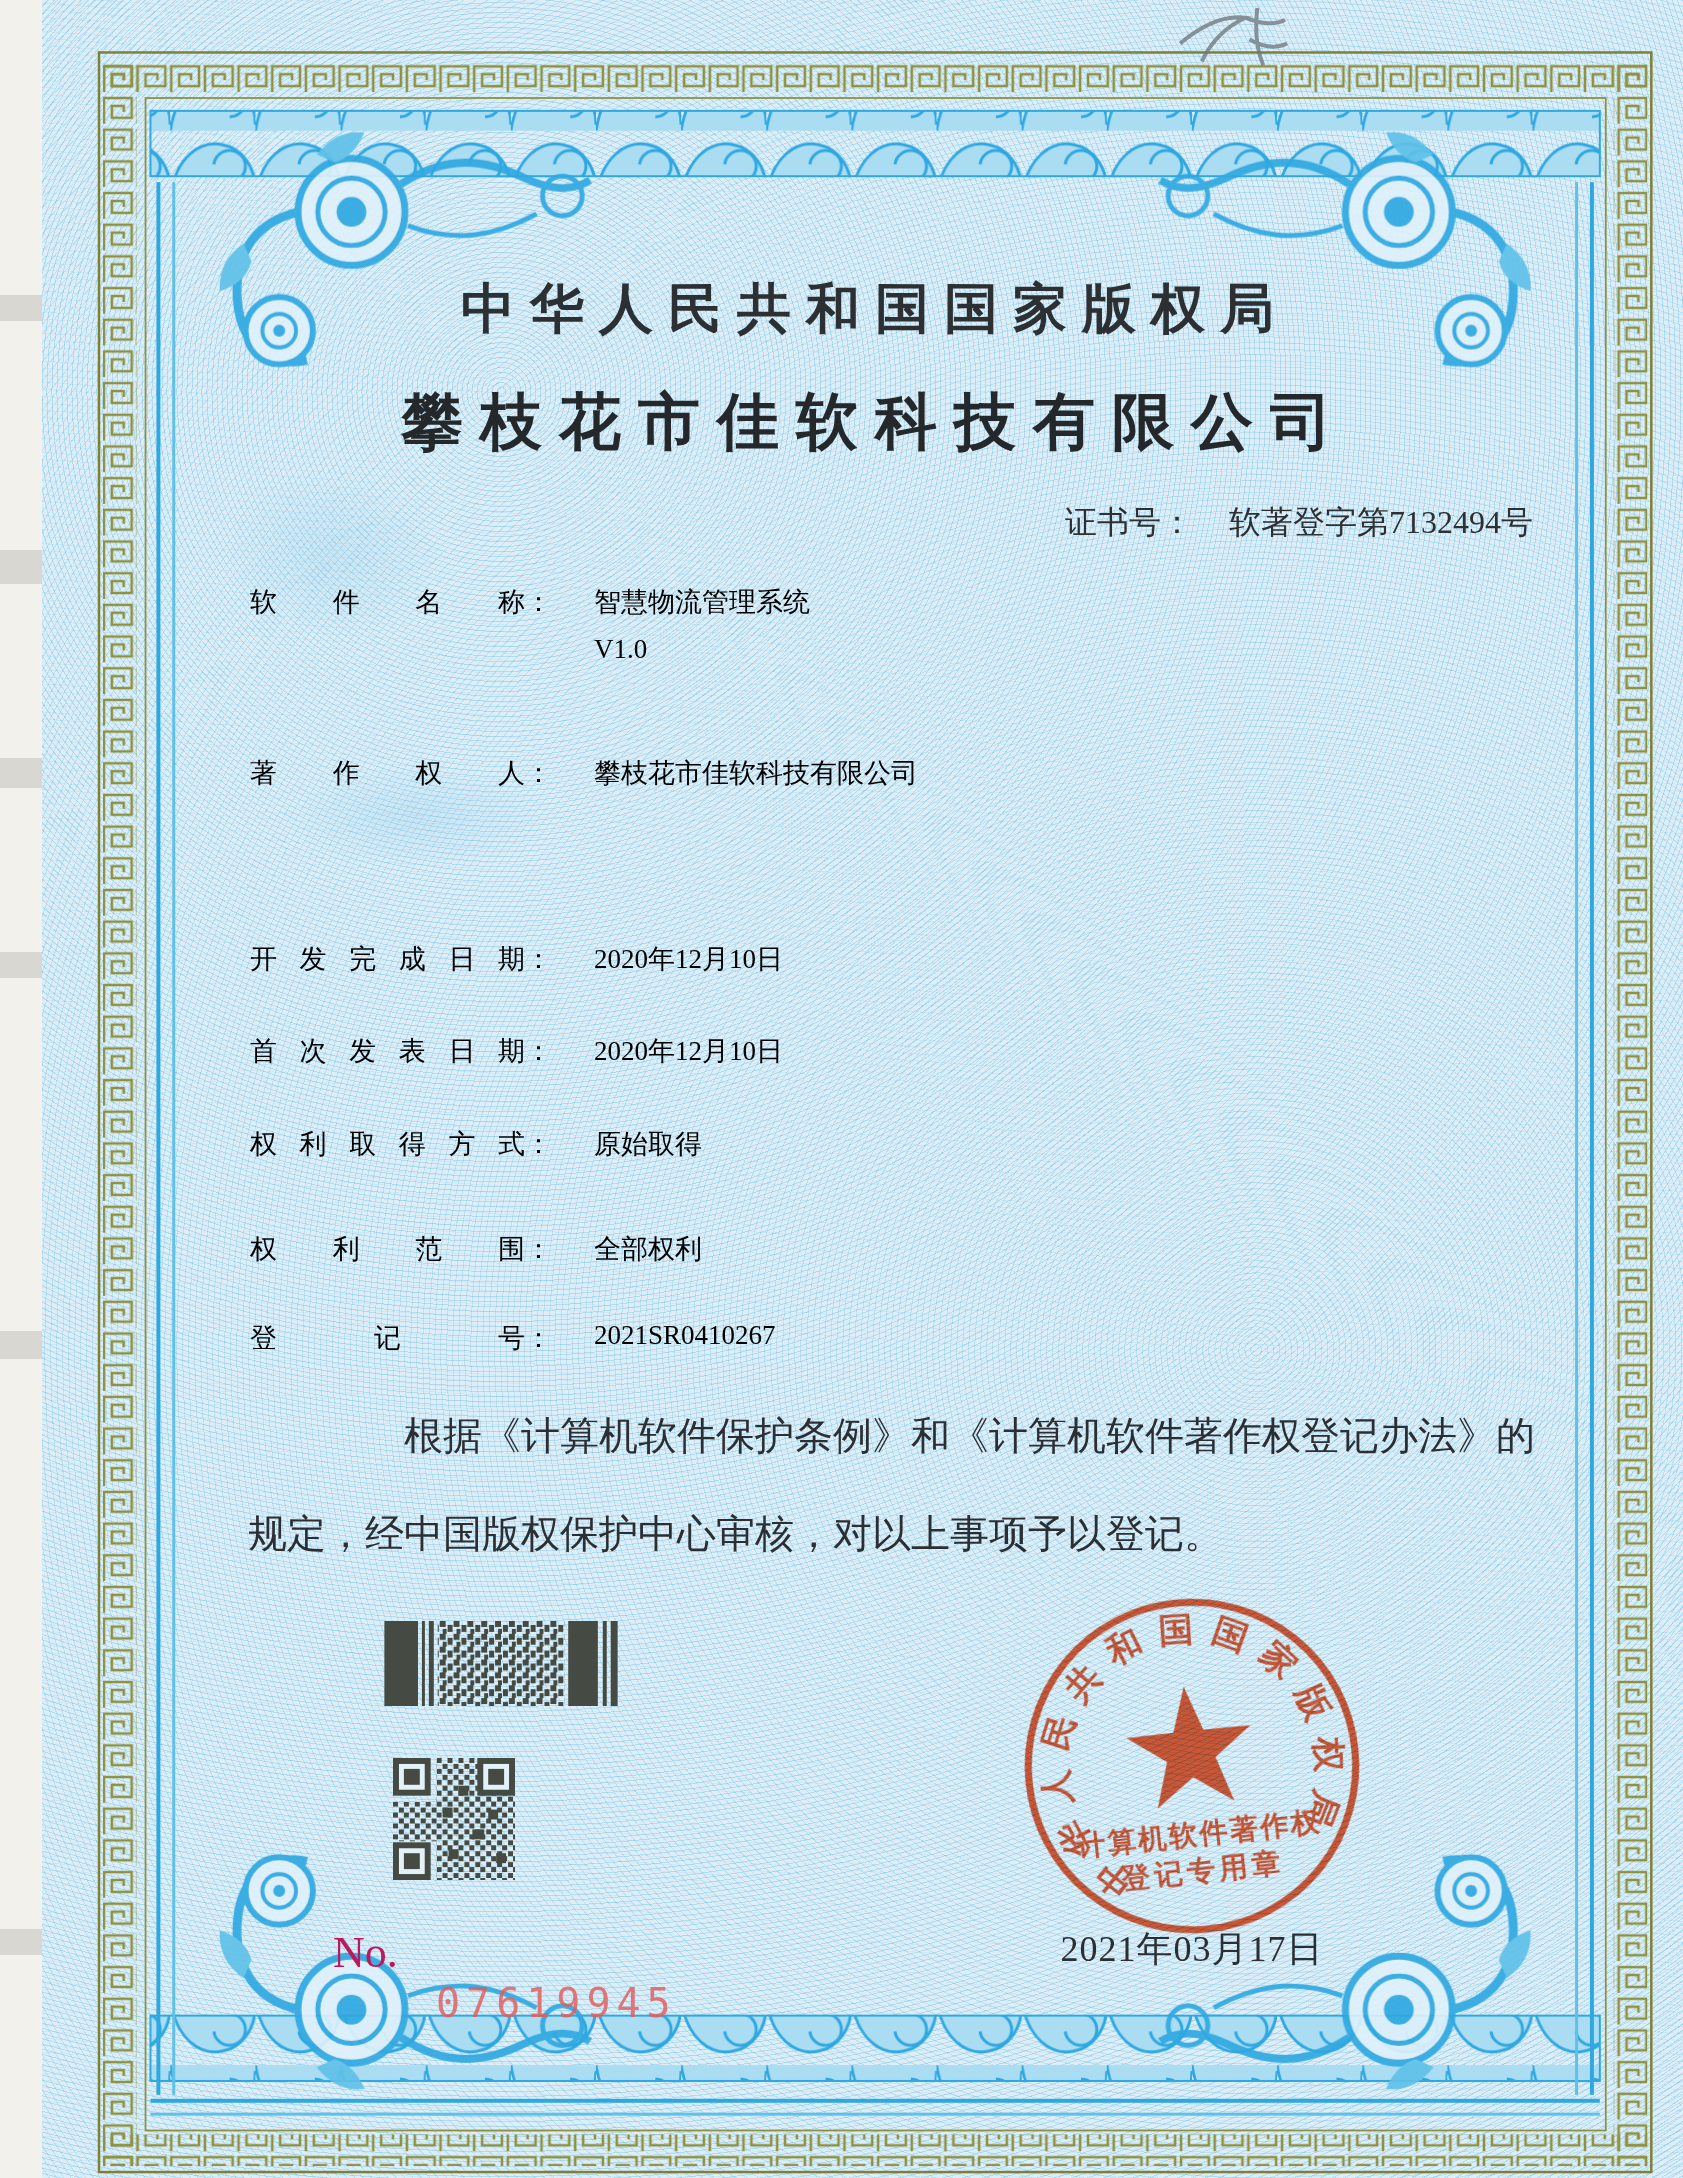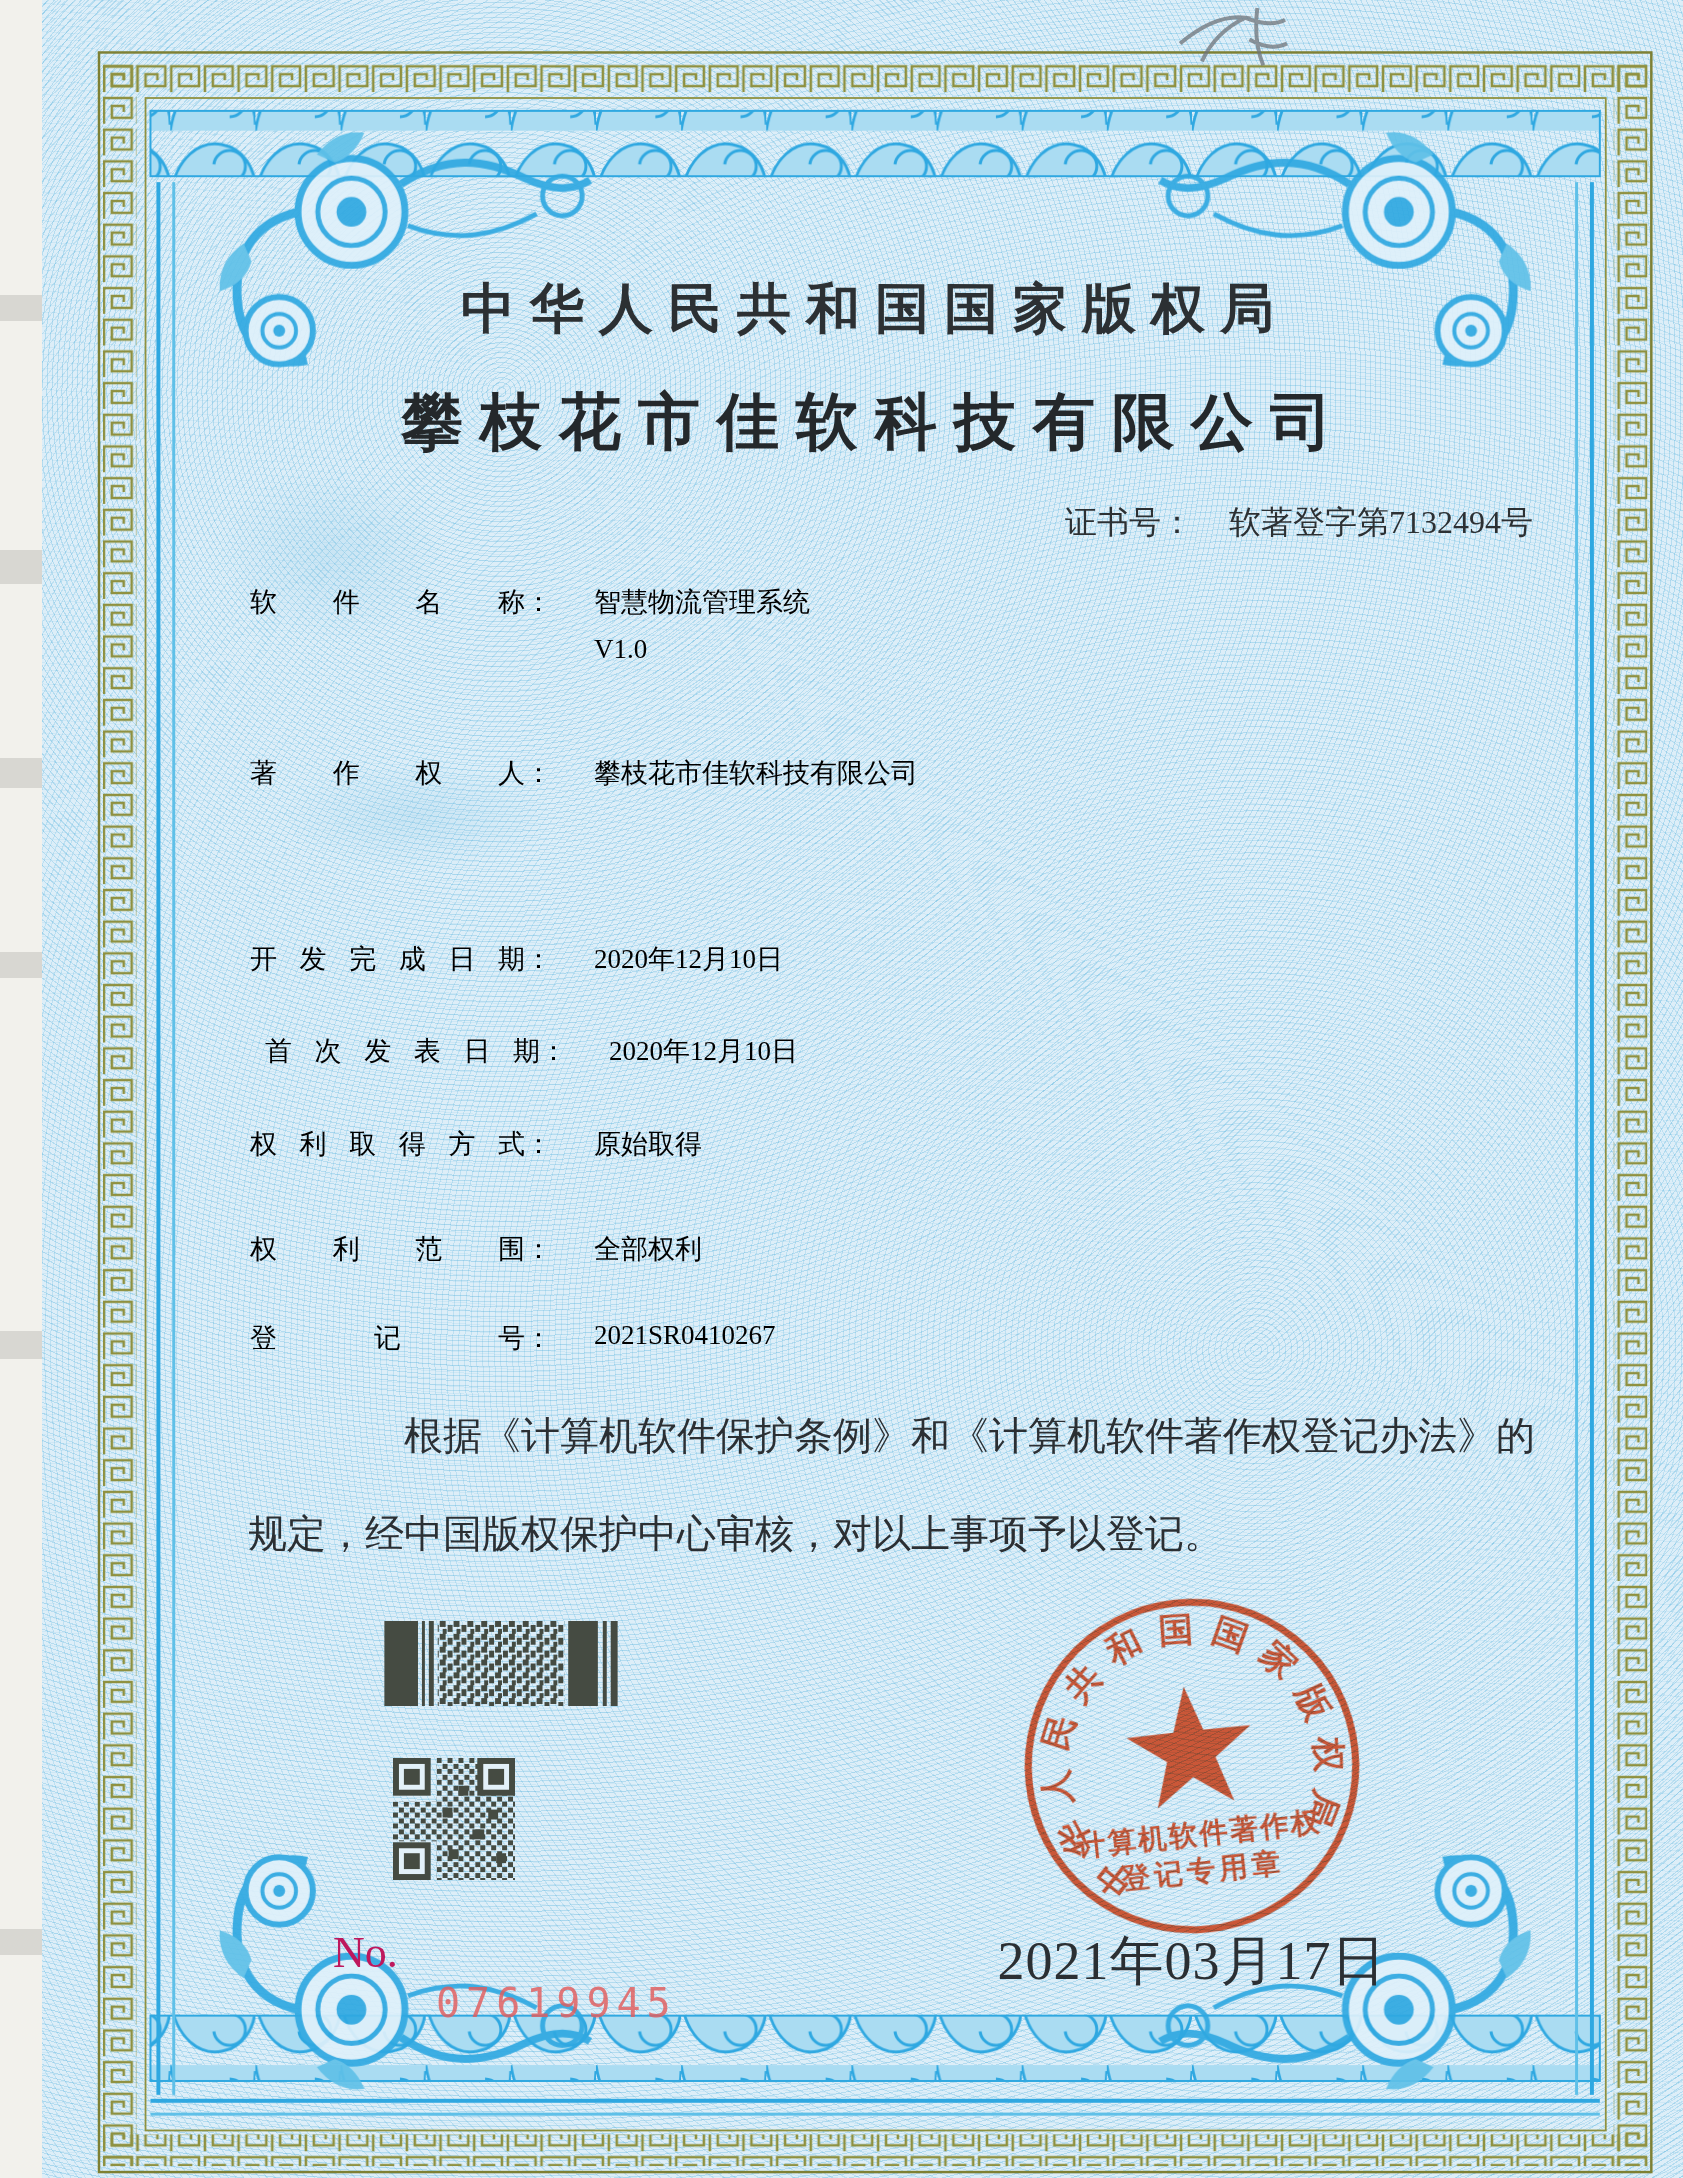--- a/index.html
+++ b/index.html
@@ -30,21 +30,21 @@
   .certno .gap{display:inline-block;width:36px;}
   .row{position:absolute;left:250px;height:50px;font-size:27px;color:#000000;}
   .row .lbl{display:inline-block;width:275px;text-align:justify;text-align-last:justify;}
   .row .val{position:absolute;left:344px;top:0;white-space:nowrap;}
   .statement{position:absolute;left:248px;top:1406px;width:1287px;font-size:39px;color:#2b2f33;}
   .statement .ln{height:98px;line-height:59px;white-space:nowrap;}
   .statement .ln.first{padding-left:77px;text-align:right;}
   .serial-label{top:1927px;left:333px;font-size:44px;color:#be185d;}
   .serial-value{top:1935px;left:436px;font-size:40px;letter-spacing:6px;color:rgba(226,92,92,.82);
     font-family:"DejaVu Sans Mono","Liberation Mono",monospace;margin-top:45px;}
-  .issue-date{top:1925px;left:1192px;font-size:54px;letter-spacing:1px;color:#2b2f33;}
+  .issue-date{top:1925px;left:1192px;font-size:36px;letter-spacing:1px;color:#2b2f33;}
   .seal-wrap{position:absolute;left:1018px;top:1592px;width:348px;height:348px;
     mix-blend-mode:multiply;transform:rotate(-6deg);}
   .barcode-wrap{position:absolute;left:384px;top:1621px;width:234px;height:85px;}
   .qr-wrap{position:absolute;left:393px;top:1758px;width:122px;height:122px;}
   .ghost{position:absolute;border-radius:50%;opacity:.45;
     background:radial-gradient(closest-side,rgba(140,200,230,.55),rgba(140,200,230,0));}
 </style>
 </head>
 <body>
 
@@ -135,21 +135,21 @@
   <span class="val">V1.0</span>
 </div>
 <div class="row" style="top:755px;">
   <span class="lbl">著 作 权 人</span><span>：</span>
   <span class="val">攀枝花市佳软科技有限公司</span>
 </div>
 <div class="row" style="top:941px;">
   <span class="lbl">开发完成日期</span><span>：</span>
   <span class="val">2020年12月10日</span>
 </div>
-<div class="row" style="top:1033px;margin-left:15px;">
+<div class="row" style="top:1033px;">
   <span class="lbl">首次发表日期</span><span>：</span>
   <span class="val">2020年12月10日</span>
 </div>
 <div class="row" style="top:1126px;">
   <span class="lbl">权利取得方式</span><span>：</span>
   <span class="val">原始取得</span>
 </div>
 <div class="row" style="top:1231px;">
   <span class="lbl">权 利 范 围</span><span>：</span>
   <span class="val">全部权利</span>

